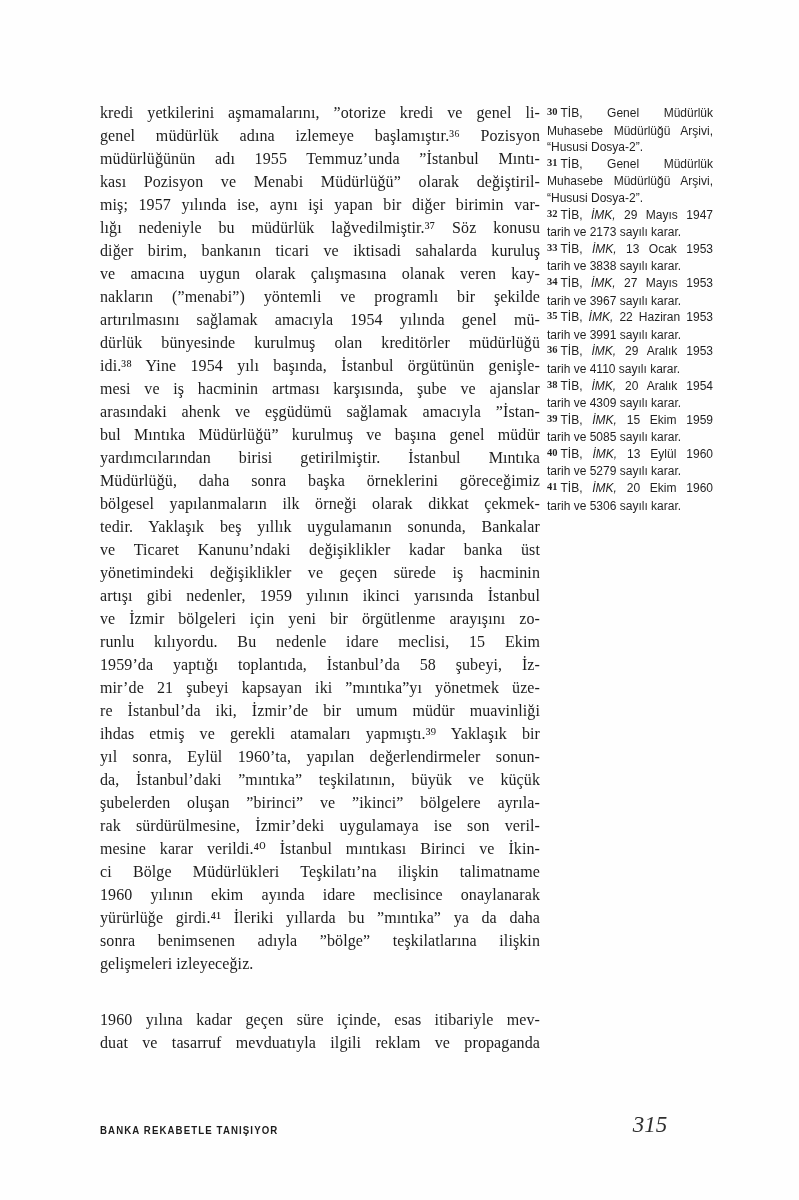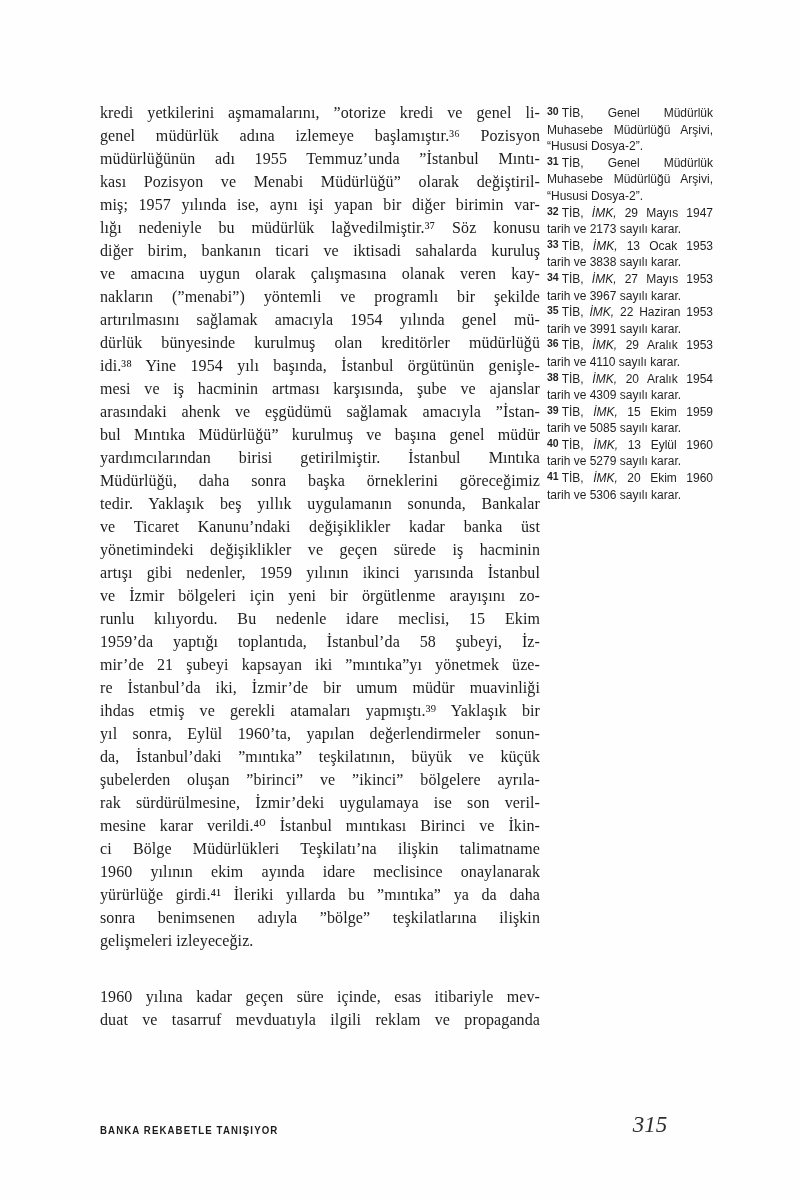--- a/index.html
+++ b/index.html
@@ -51,20 +51,21 @@
   }
   .footnote {
     text-align: justify;
   }
   .fn-num {
     font-weight: bold;
     font-size: 10.5px;
     position: relative;
     top: -2px;
     margin-right: 3px;
+    font-family: Liberation Serif, serif;
   }
   .fn-italic {
     font-style: italic;
   }
   
   .footer-title {
     position: absolute;
     left: 100px;
     top: 1124px;
     font-family: "Liberation Sans", "DejaVu Sans", sans-serif;
@@ -106,20 +107,21 @@
         <div class="line">ve amacına uygun olarak çalışmasına olanak veren kay-</div>
         <div class="line">nakların (”menabi”) yöntemli ve programlı bir şekilde</div>
         <div class="line">artırılmasını sağlamak amacıyla 1954 yılında genel mü-</div>
         <div class="line">dürlük bünyesinde kurulmuş olan kreditörler müdürlüğü</div>
         <div class="line">idi.³⁸ Yine 1954 yılı başında, İstanbul örgütünün genişle-</div>
         <div class="line">mesi ve iş hacminin artması karşısında, şube ve ajanslar</div>
         <div class="line">arasındaki ahenk ve eşgüdümü sağlamak amacıyla ”İstan-</div>
         <div class="line">bul Mıntıka Müdürlüğü” kurulmuş ve başına genel müdür</div>
         <div class="line">yardımcılarından birisi getirilmiştir. İstanbul Mıntıka</div>
         <div class="line">Müdürlüğü, daha sonra başka örneklerini göreceğimiz</div>
+        <div class="line">bölgesel yapılanmaların ilk örneği olarak dikkat çekmek-</div>
         <div class="line">tedir. Yaklaşık beş yıllık uygulamanın sonunda, Bankalar</div>
         <div class="line">ve Ticaret Kanunu’ndaki değişiklikler kadar banka üst</div>
         <div class="line">yönetimindeki değişiklikler ve geçen sürede iş hacminin</div>
         <div class="line">artışı gibi nedenler, 1959 yılının ikinci yarısında İstanbul</div>
         <div class="line">ve İzmir bölgeleri için yeni bir örgütlenme arayışını zo-</div>
         <div class="line">runlu kılıyordu. Bu nedenle idare meclisi, 15 Ekim</div>
         <div class="line">1959’da yaptığı toplantıda, İstanbul’da 58 şubeyi, İz-</div>
         <div class="line">mir’de 21 şubeyi kapsayan iki ”mıntıka”yı yönetmek üze-</div>
         <div class="line">re İstanbul’da iki, İzmir’de bir umum müdür muavinliği</div>
         <div class="line">ihdas etmiş ve gerekli atamaları yapmıştı.³⁹ Yaklaşık bir</div>

